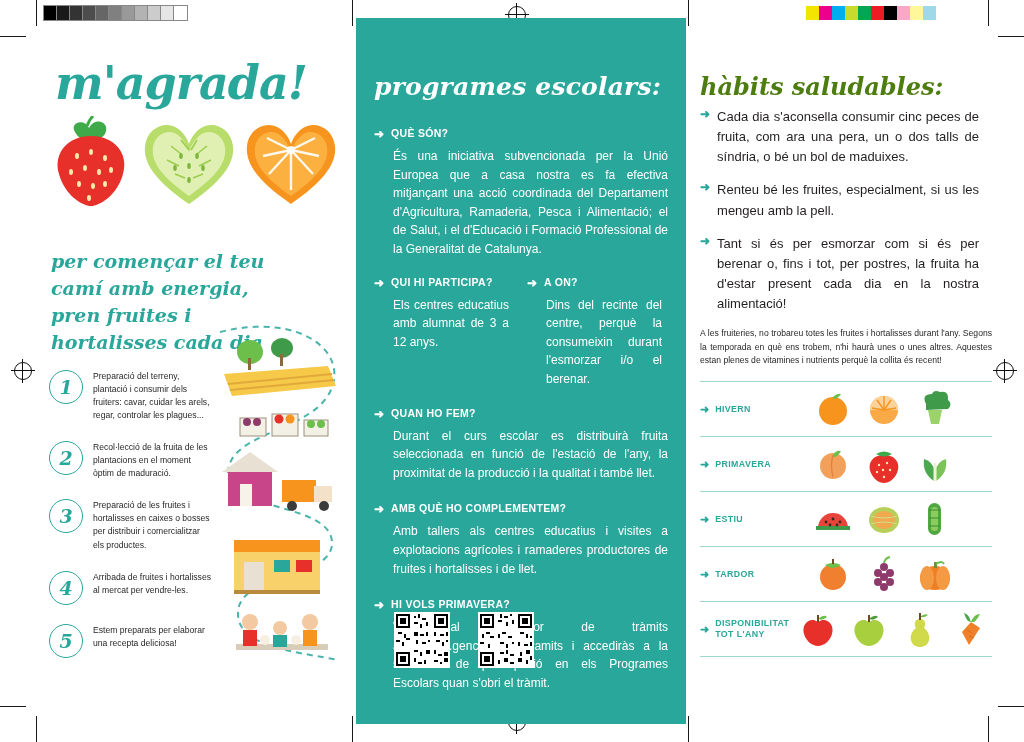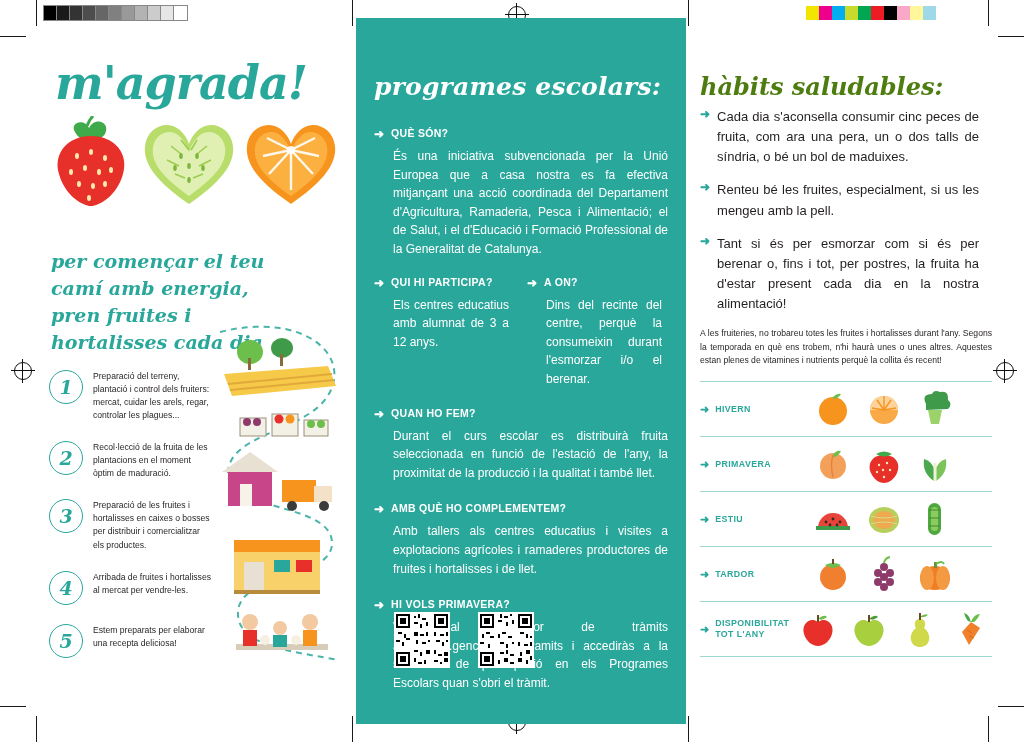--- a/index.html
+++ b/index.html
@@ -219,21 +219,21 @@
         </g>
         <circle cx="48" cy="34" r="4" fill="#ffffff" opacity=".9"></circle>
       </svg>
     </div>
 
     <div class="lead">per començar el teu camí amb energia, pren fruites i hortalisses cada dia</div>
 
     <div class="steps" id="steps-list">
         <div class="step">
           <div class="step-num">1</div>
-          <div class="step-txt">Preparació del terreny, plantació i control dels fruiters: mercat, cuidar les arels, regar, controlar les plagues...</div>
+          <div class="step-txt">Preparació del terreny, plantació i consumir dels fruiters: cavar, cuidar les arels, regar, controlar les plagues...</div>
         </div>
         <div class="step">
           <div class="step-num">2</div>
           <div class="step-txt">Recol·lecció de la fruita de les plantacions en el moment òptim de maduració.</div>
         </div>
         <div class="step">
           <div class="step-num">3</div>
           <div class="step-txt">Preparació de les fruites i hortalisses en caixes o bosses per distribuir i comercialitzar els productes.</div>
         </div>
         <div class="step">

